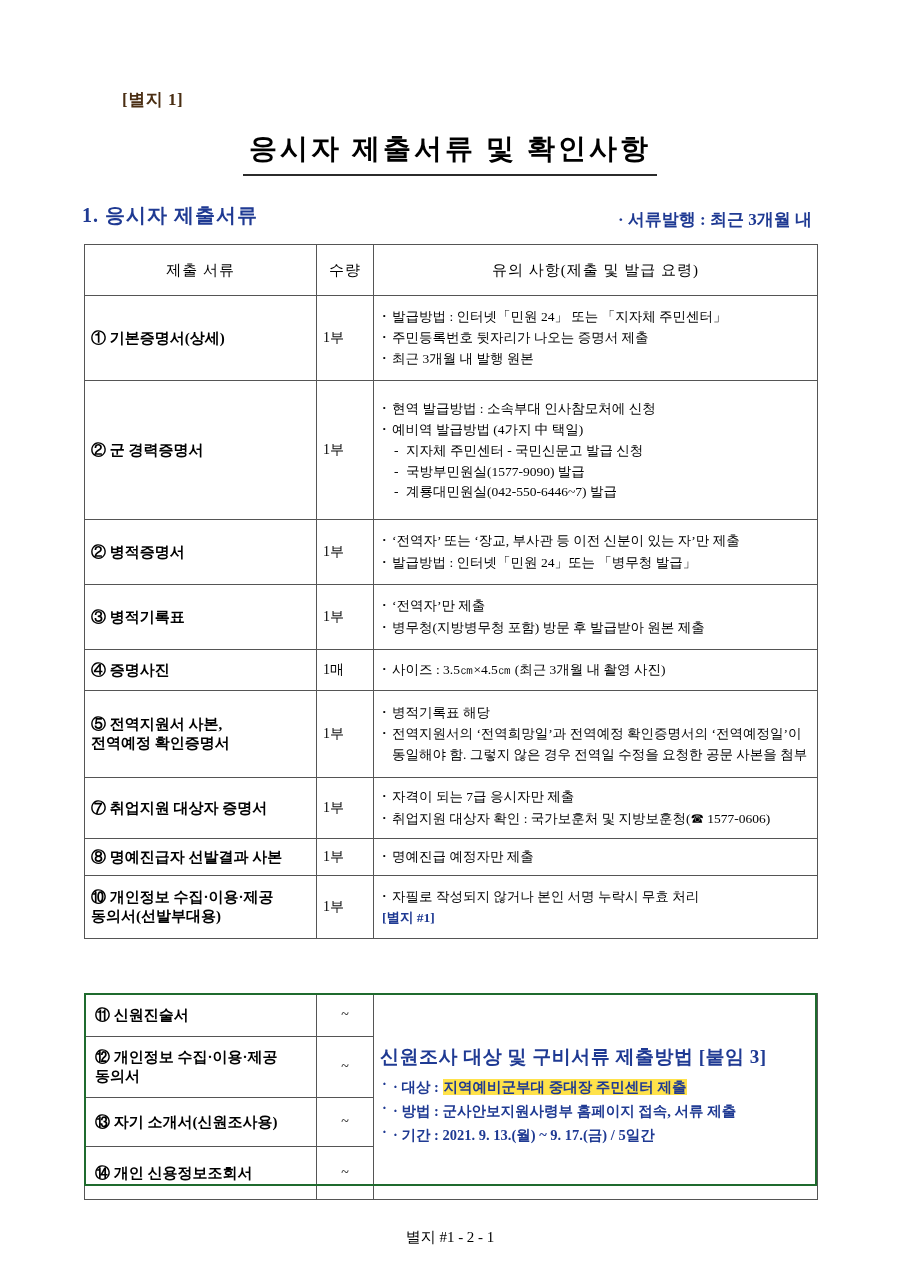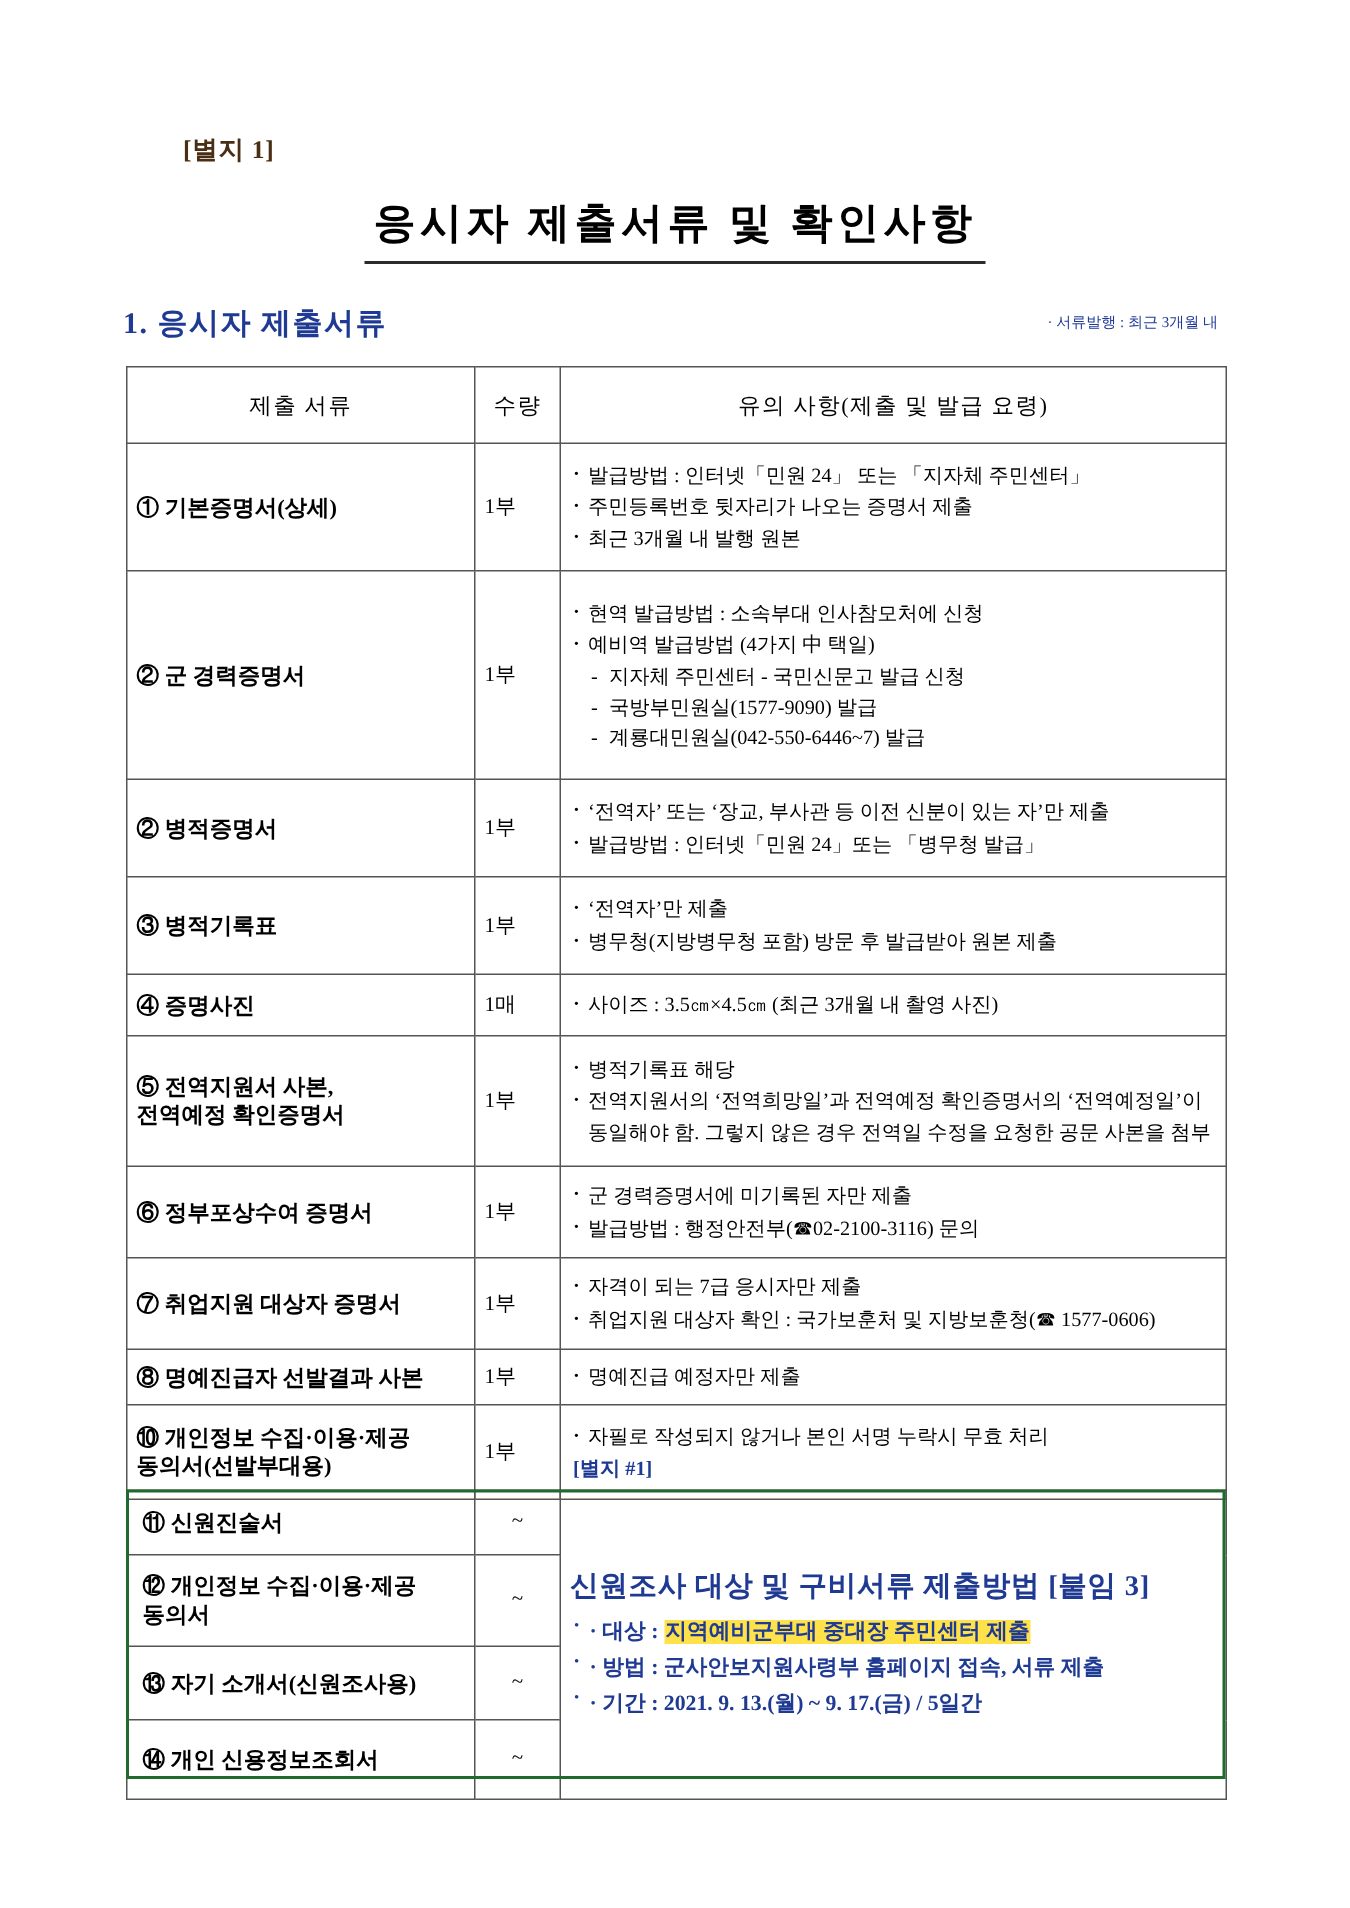--- a/index.html
+++ b/index.html
@@ -52,22 +52,22 @@
     top: 202px;
     font-size: 20px;
     font-weight: bold;
     color: #1f3a93;
     letter-spacing: 1px;
   }
   .section-note {
     position: absolute;
     right: 88px;
     top: 208px;
-    font-size: 10px;
-    font-weight: normal;
+    font-size: 17px;
+    font-weight: bold;
     color: #1f3a93;
     text-align: right;
   }
   .section-note .val { color: #1f3a93; }
 
   table.main {
     position: absolute;
     left: 84px;
     top: 244px;
     width: 733px;
@@ -319,30 +319,20 @@
     전역예정 확인증명서</td>
         <td class="qty">1부</td>
         <td class="notes">
           <ul class="bul">
             <li>병적기록표 해당</li>
             <li class="wrap">전역지원서의 ‘전역희망일’과 전역예정 확인증명서의 ‘전역예정일’이 동일해야 함. 그렇지 않은 경우 전역일 수정을 요청한 공문 사본을 첨부</li>
           </ul>
         </td>
       </tr>
 
-      <tr>
-        <td class="doc-name" style="height:52px">⑥ 정부포상수여 증명서</td>
-        <td class="qty">1부</td>
-        <td class="notes">
-          <ul class="bul">
-            <li>군 경력증명서에 미기록된 자만 제출</li>
-            <li>발급방법 : 행정안전부(☎02-2100-3116) 문의</li>
-          </ul>
-        </td>
-      </tr>
 
       <tr>
         <td class="doc-name" style="height:52px">⑦ 취업지원 대상자 증명서</td>
         <td class="qty">1부</td>
         <td class="notes small2">
           <ul class="bul">
             <li>자격이 되는 7급 응시자만 제출</li>
             <li>취업지원 대상자 확인 : 국가보훈처 및 지방보훈청(☎ 1577-0606)</li>
           </ul>
         </td>
@@ -412,14 +402,15 @@
       </tr>
       <tr>
         <td class="doc-name" style="height:44px">⑭ 개인 신용정보조회서</td>
         <td class="qty">~</td>
       </tr>
     </tbody>
   </table>
 
   <div class="green-box"></div>
 
+  <div class="footer">별지 #1 - 2 - 1</div>
 
 </div>
 
 </body></html>

